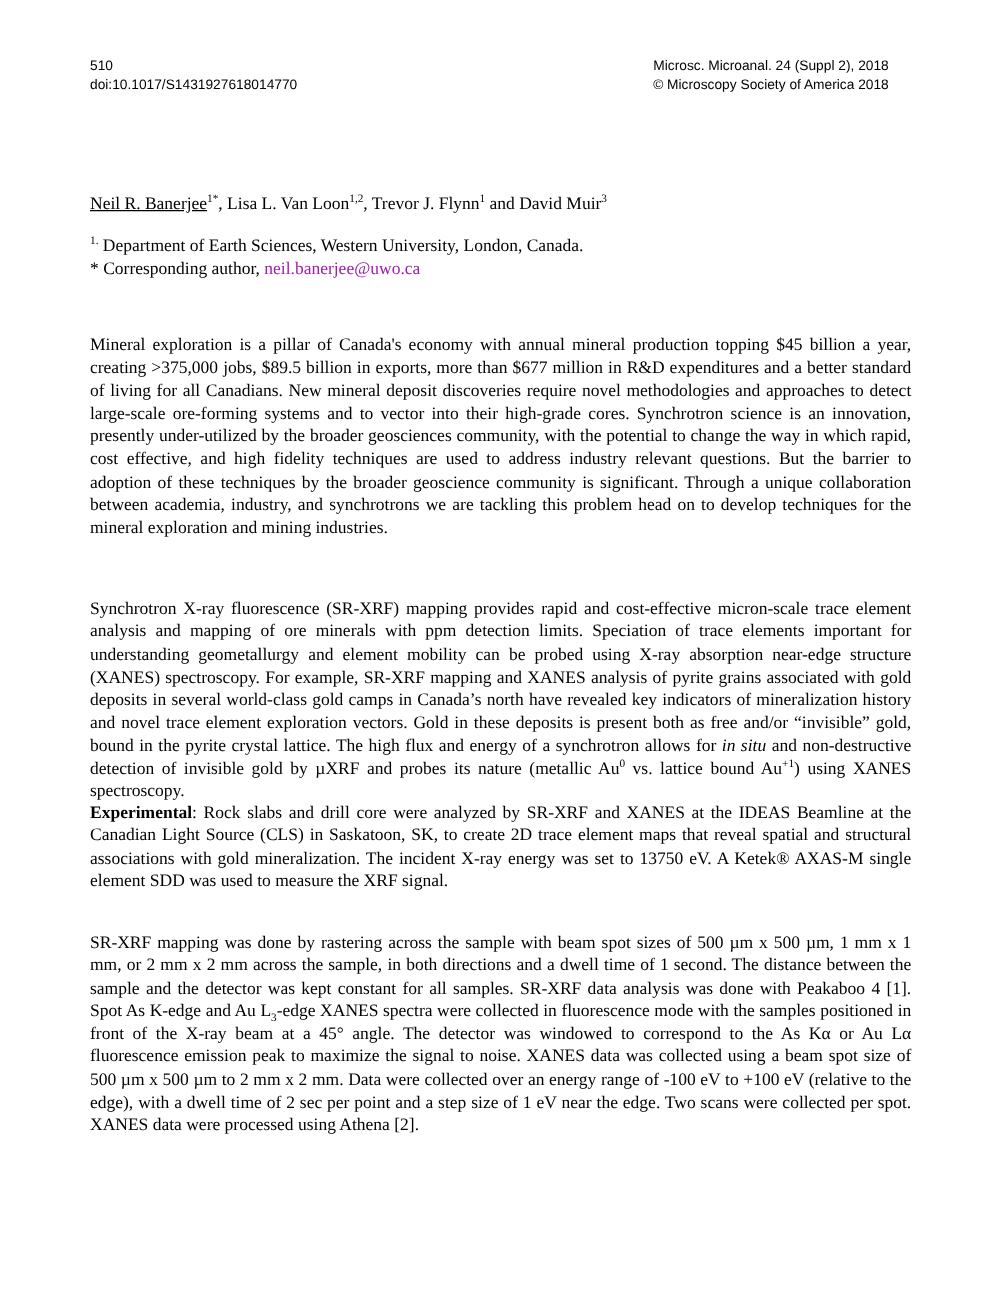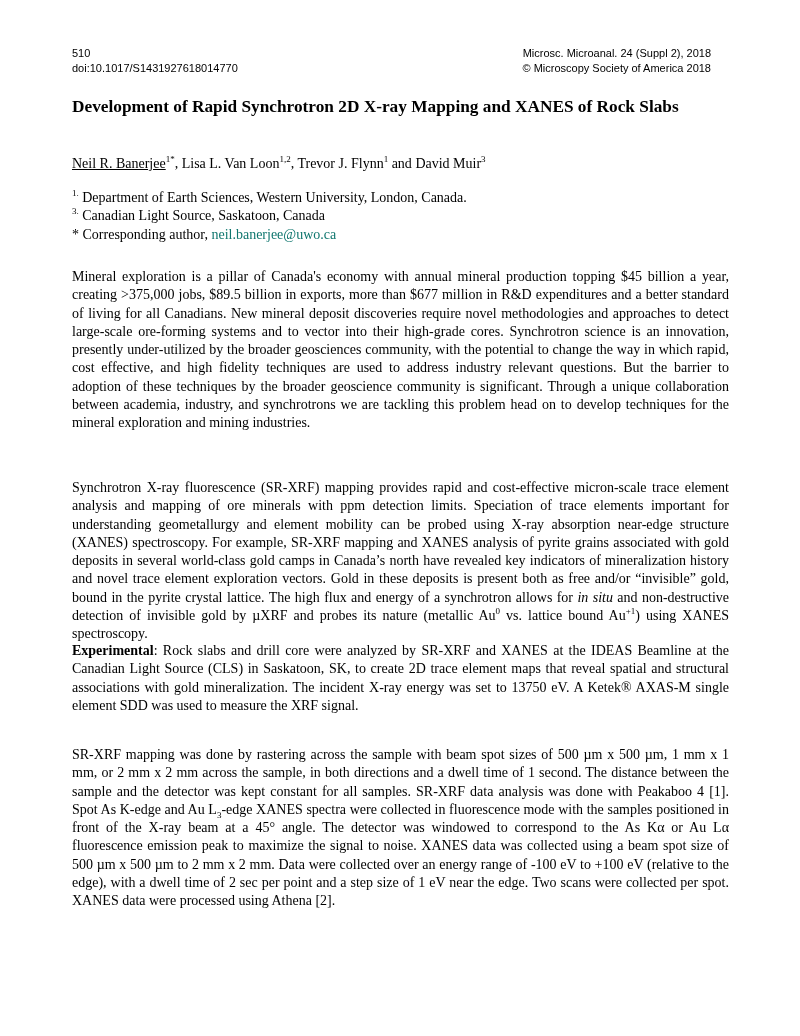--- a/index.html
+++ b/index.html
@@ -7,21 +7,21 @@
   .page { position: absolute; left: 72px; top: 0; width: 657px; }
   .hdr { position: absolute; top: 46px; left: 0; width: 657px; font-family: "Liberation Sans", sans-serif; font-size: 11px; line-height: 15px; }
   .hdr-left { position: absolute; left: 0; top: 0; }
   .hdr-right { position: absolute; right: 18px; top: 0; text-align: right; }
   .title { position: absolute; top: 96px; left: 0; width: 657px; font-family: "Liberation Serif", serif; font-weight: bold; font-size: 17.3px; line-height: 22px; margin: 0; }
   .authors { position: absolute; top: 155px; left: 0; font-family: "Liberation Serif", serif; font-size: 14px; line-height: 18px; }
   .authors sup, .aff sup, p sup { font-size: 9px; line-height: 0; }
   .authors .u { text-decoration: underline; }
   .aff { position: absolute; top: 189px; left: 0; font-family: "Liberation Serif", serif; font-size: 14px; line-height: 18.3px; }
   .aff div { white-space: nowrap; }
-  .aff .email { color: #0f766e; }
+  .aff .email { color: #a21caf; }
   .body-text { font-family: "Liberation Serif", serif; font-size: 14px; line-height: 18.3px; text-align: justify; margin: 0; position: absolute; left: 0; width: 657px; }
   #p1 { top: 268px; }
   #p2 { top: 479px; }
   #p3 { top: 642px; }
   #p4 { top: 746px; }
   sub { font-size: 9px; line-height: 0; }
 </style>
 </head>
 <body>
 
@@ -32,30 +32,29 @@
       <div>510</div>
       <div>doi:10.1017/S1431927618014770</div>
     </div>
     <div class="hdr-right">
       <div>Microsc. Microanal. 24 (Suppl 2), 2018</div>
       <div>© Microscopy Society of America 2018</div>
     </div>
   </div>
 
   <h1 class="title">
-    <span>Development of Rapid Synchrotron 2D X-ray Mapping and XANES of Rock Slabs</span><br>
+    <br>
   </h1>
 
   <div class="authors">
     <span class="u">Neil R. Banerjee</span><sup>1*</sup><span>, </span><span>Lisa L. Van Loon</span><sup>1,2</sup><span>, </span><span>Trevor J. Flynn</span><sup>1</sup><span> and </span><span>David Muir</span><sup>3</sup>
   </div>
 
   <div class="aff">
     <div><sup>1.</sup><span> Department of Earth Sciences, Western University, London, Canada.</span></div>
-    <div><sup>3.</sup><span> Canadian Light Source, Saskatoon, Canada</span></div>
     <div><span>* Corresponding author, </span><span class="email">neil.banerjee@uwo.ca</span></div>
   </div>
 
   <p id="p1" class="body-text">Mineral exploration is a pillar of Canada's economy with annual mineral production topping $45 billion a year, creating &gt;375,000 jobs, $89.5 billion in exports, more than $677 million in R&amp;D expenditures and a better standard of living for all Canadians. New mineral deposit discoveries require novel methodologies and approaches to detect large-scale ore-forming systems and to vector into their high-grade cores. Synchrotron science is an innovation, presently under-utilized by the broader geosciences community, with the potential to change the way in which rapid, cost effective, and high fidelity techniques are used to address industry relevant questions. But the barrier to adoption of these techniques by the broader geoscience community is significant. Through a unique collaboration between academia, industry, and synchrotrons we are tackling this problem head on to develop techniques for the mineral exploration and mining industries.</p>
 
   <p id="p2" class="body-text"><span>Synchrotron X-ray fluorescence (SR-XRF) mapping provides rapid and cost-effective micron-scale trace element analysis and mapping of ore minerals with ppm detection limits. Speciation of trace elements important for understanding geometallurgy and element mobility can be probed using X-ray absorption near-edge structure (XANES) spectroscopy. For example, SR-XRF mapping and XANES analysis of pyrite grains associated with gold deposits in several world-class gold camps in Canada’s north have revealed key indicators of mineralization history and novel trace element exploration vectors. Gold in these deposits is present both as free and/or “invisible” gold, bound in the pyrite crystal lattice. The high flux and energy of a synchrotron allows for </span><i>in situ</i><span> and non-destructive detection of invisible gold by µXRF and probes its nature (metallic Au</span><sup>0</sup><span> vs. lattice bound Au</span><sup>+1</sup><span>) using XANES spectroscopy.</span></p>
 
   <p id="p3" class="body-text"><b>Experimental</b><span>: Rock slabs and drill core were analyzed by SR-XRF and XANES at the IDEAS Beamline at the Canadian Light Source (CLS) in Saskatoon, SK, to create 2D trace element maps that reveal spatial and structural associations with gold mineralization. The incident X-ray energy was set to 13750 eV. A Ketek® AXAS-M single element SDD was used to measure the XRF signal.</span></p>
 
   <p id="p4" class="body-text"><span>SR-XRF mapping was done by rastering across the sample with beam spot sizes of 500 µm x 500 µm, 1 mm x 1 mm, or 2 mm x 2 mm across the sample, in both directions and a dwell time of 1 second. The distance between the sample and the detector was kept constant for all samples. SR-XRF data analysis was done with Peakaboo 4 [1]. Spot As K-edge and Au L</span><sub>3</sub><span>-edge XANES spectra were collected in fluorescence mode with the samples positioned in front of the X-ray beam at a 45° angle. The detector was windowed to correspond to the As Kα or Au Lα fluorescence emission peak to maximize the signal to noise. XANES data was collected using a beam spot size of 500 µm x 500 µm to 2 mm x 2 mm. Data were collected over an energy range of -100 eV to +100 eV (relative to the edge), with a dwell time of 2 sec per point and a step size of 1 eV near the edge. Two scans were collected per spot. XANES data were processed using Athena [2].</span></p>

